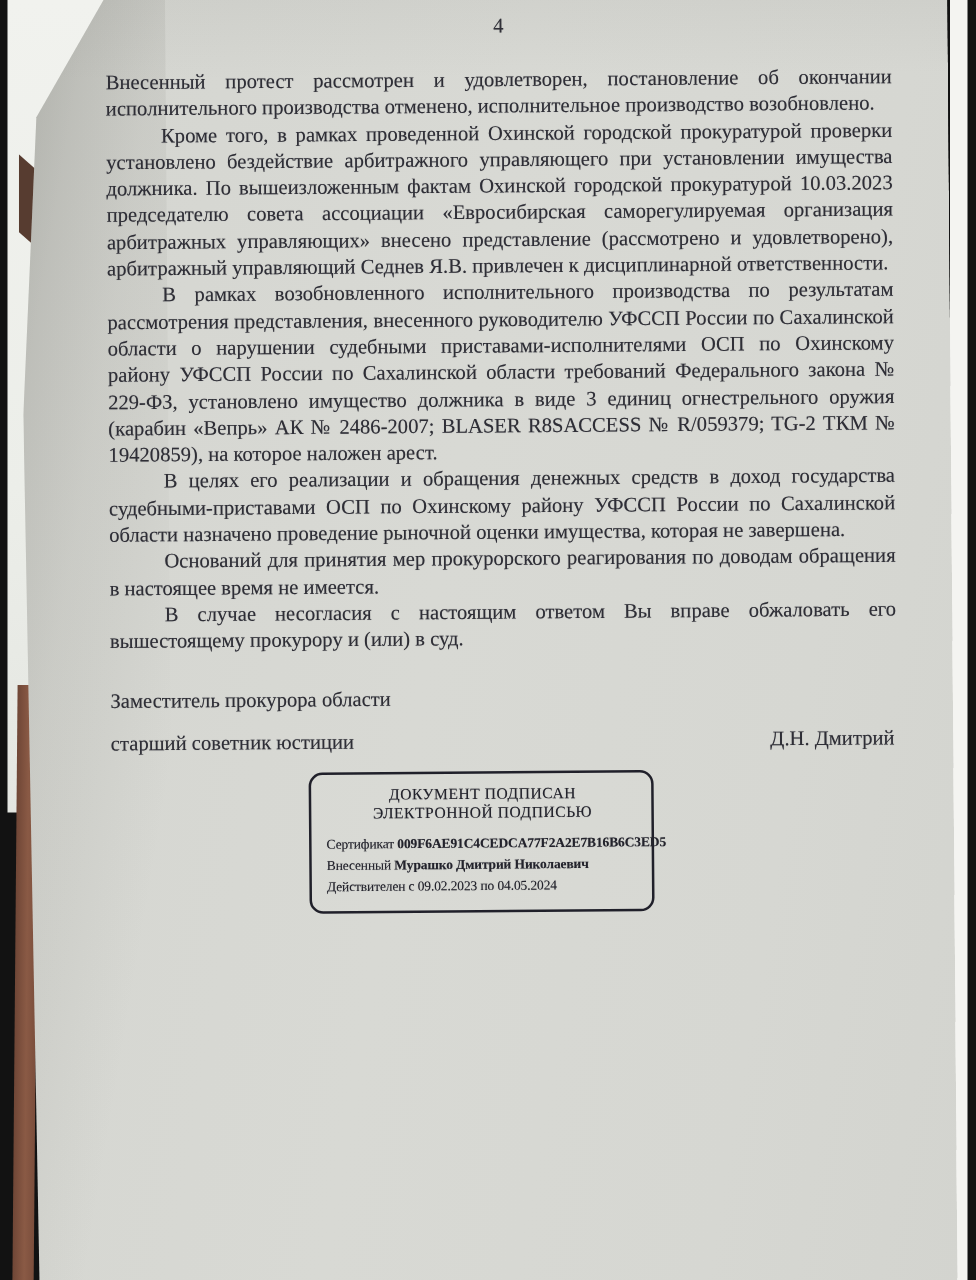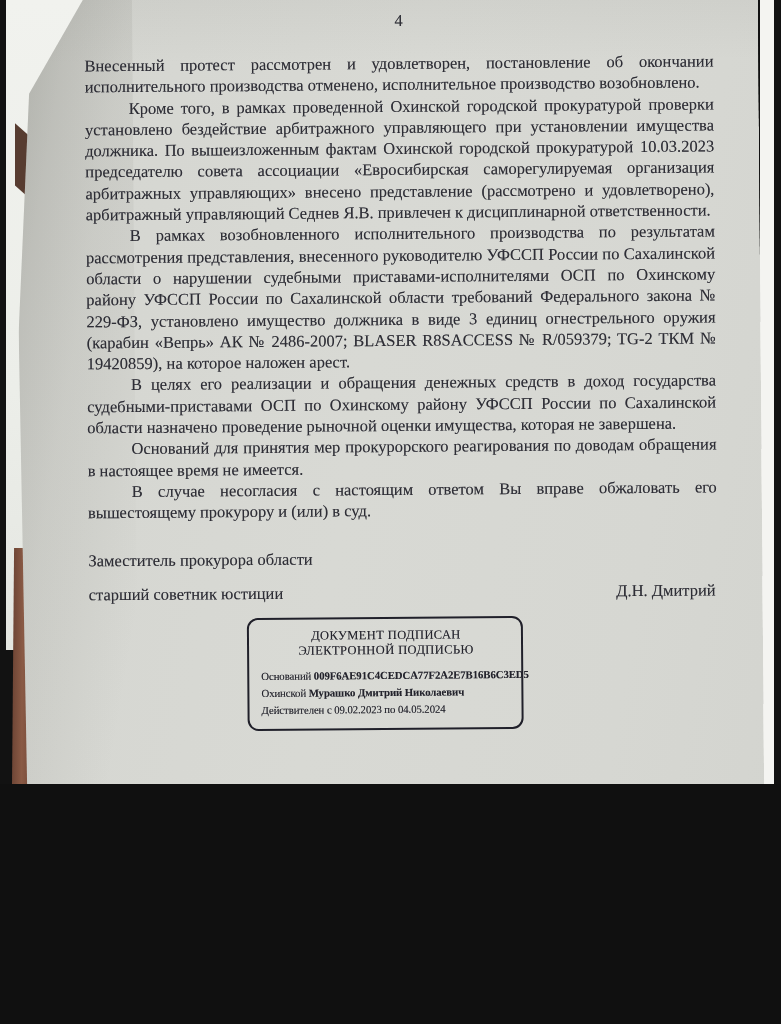--- a/index.html
+++ b/index.html
@@ -1,21 +1,21 @@
 <!DOCTYPE html>
 <html><head>
 <meta charset="utf-8">
 <style>
   html,body{margin:0;padding:0;}
   body{
     width:781px;height:1024px;overflow:hidden;
     background:#101010;
     font-family:"Liberation Serif","DejaVu Serif",serif;
   }
-  .photo{position:relative;width:781px;height:784px;overflow:hidden;background:#121212;}
+  .photo{position:relative;width:781px;height:1024px;overflow:hidden;background:#121212;}
 
   
   .under-sheet-left{
     position:absolute;left:6px;top:0;width:92px;height:650px;
     background:linear-gradient(180deg,#f1f2ee 0%,#eceee9 60%,#e4e6e1 100%);
   }
   .under-sheet-right{
     position:absolute;right:7px;top:0;width:14px;height:1024px;
     background:#f4f4f1;
   }
@@ -122,20 +122,20 @@
           <div class="sig-line2">старший советник юстиции</div>
         </div>
         <div class="sig-name">Д.Н. Дмитрий</div>
       </div>
 
       <div class="stamp">
         <div class="stamp-title">
           <div>ДОКУМЕНТ ПОДПИСАН</div>
           <div>ЭЛЕКТРОННОЙ ПОДПИСЬЮ</div>
         </div>
-        <div class="stamp-row"><span>Оснований</span> <span class="b">009F6AE91C4CEDCA77F2A2E7B16B6C3ED5</span></div>
-        <div class="stamp-row"><span>Охинской</span> <span class="b">Мурашко Дмитрий Николаевич</span></div>
+        <div class="stamp-row"><span>Сертификат</span> <span class="b">009F6AE91C4CEDCA77F2A2E7B16B6C3ED5</span></div>
+        <div class="stamp-row"><span>Внесенный</span> <span class="b">Мурашко Дмитрий Николаевич</span></div>
         <div class="stamp-row">Действителен с  09.02.2023 по 04.05.2024</div>
       </div>
 
     </div>
   </div>
 </div>
 
 </body></html>

